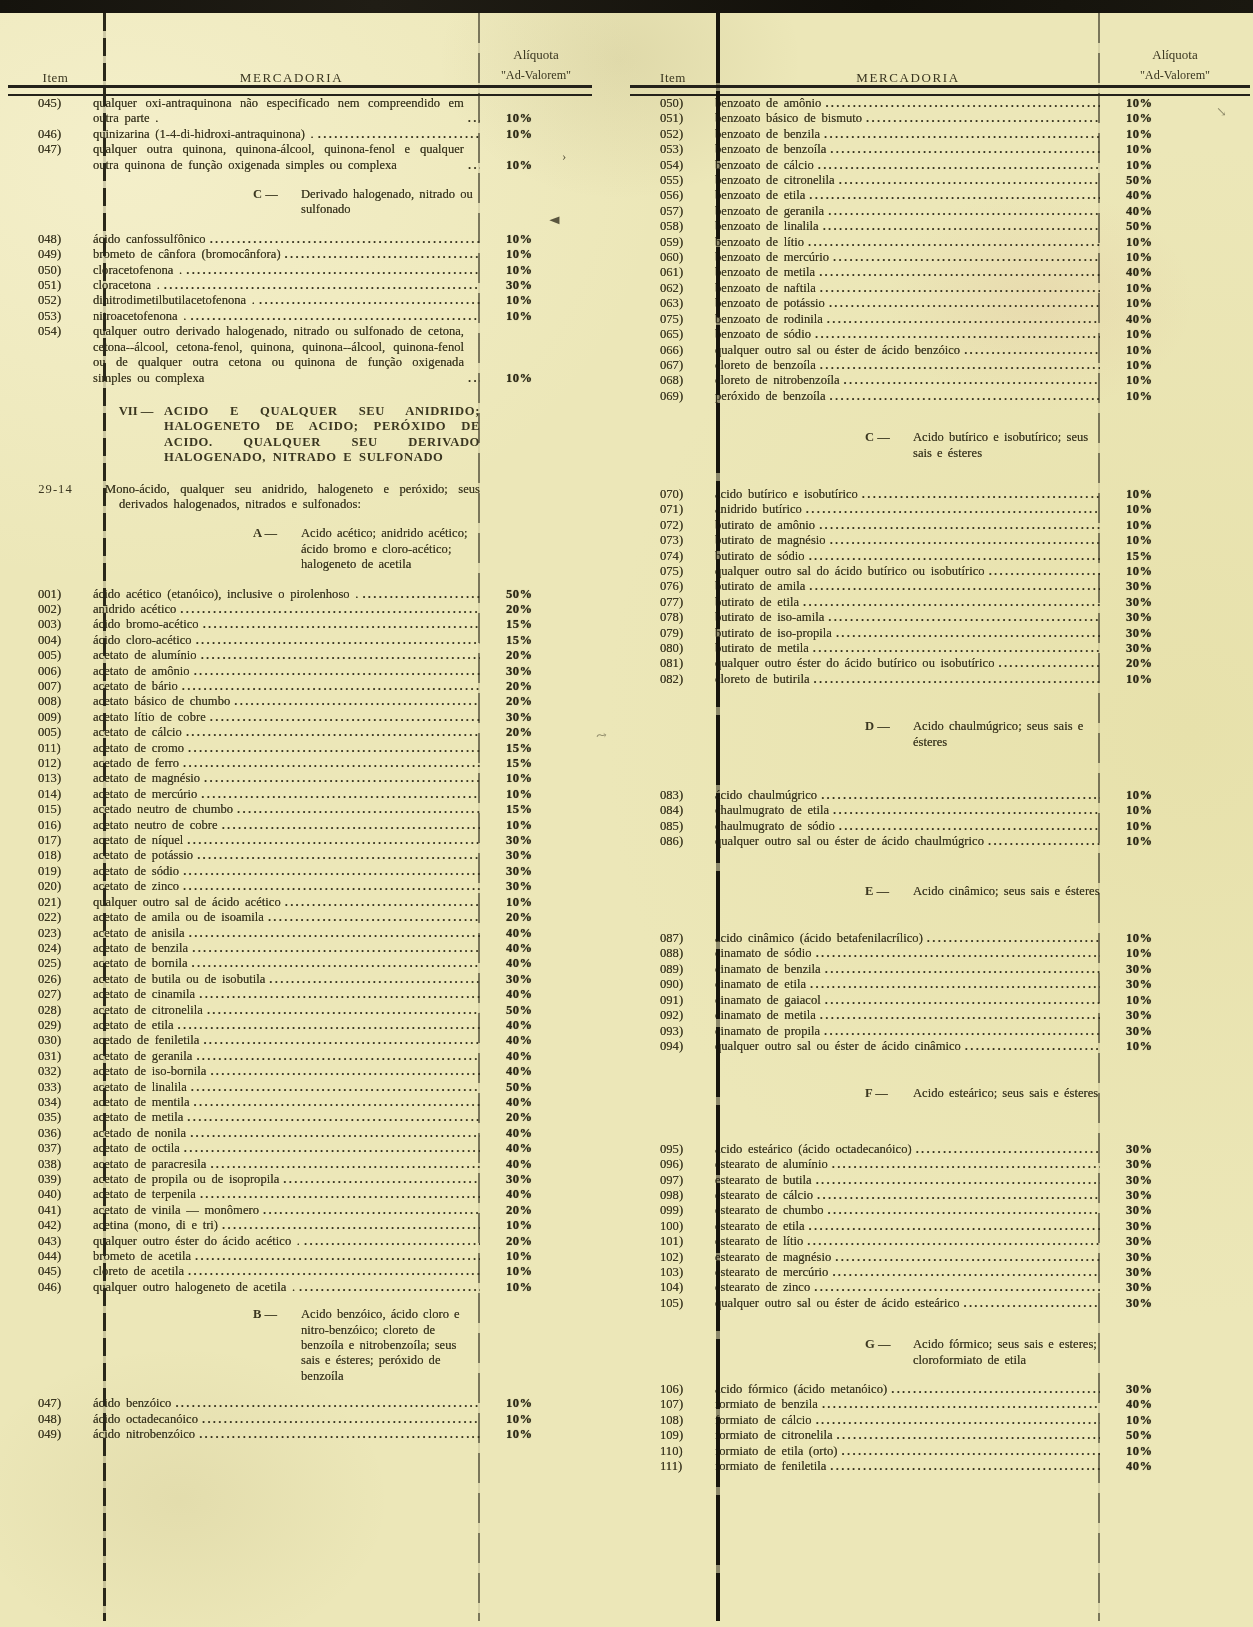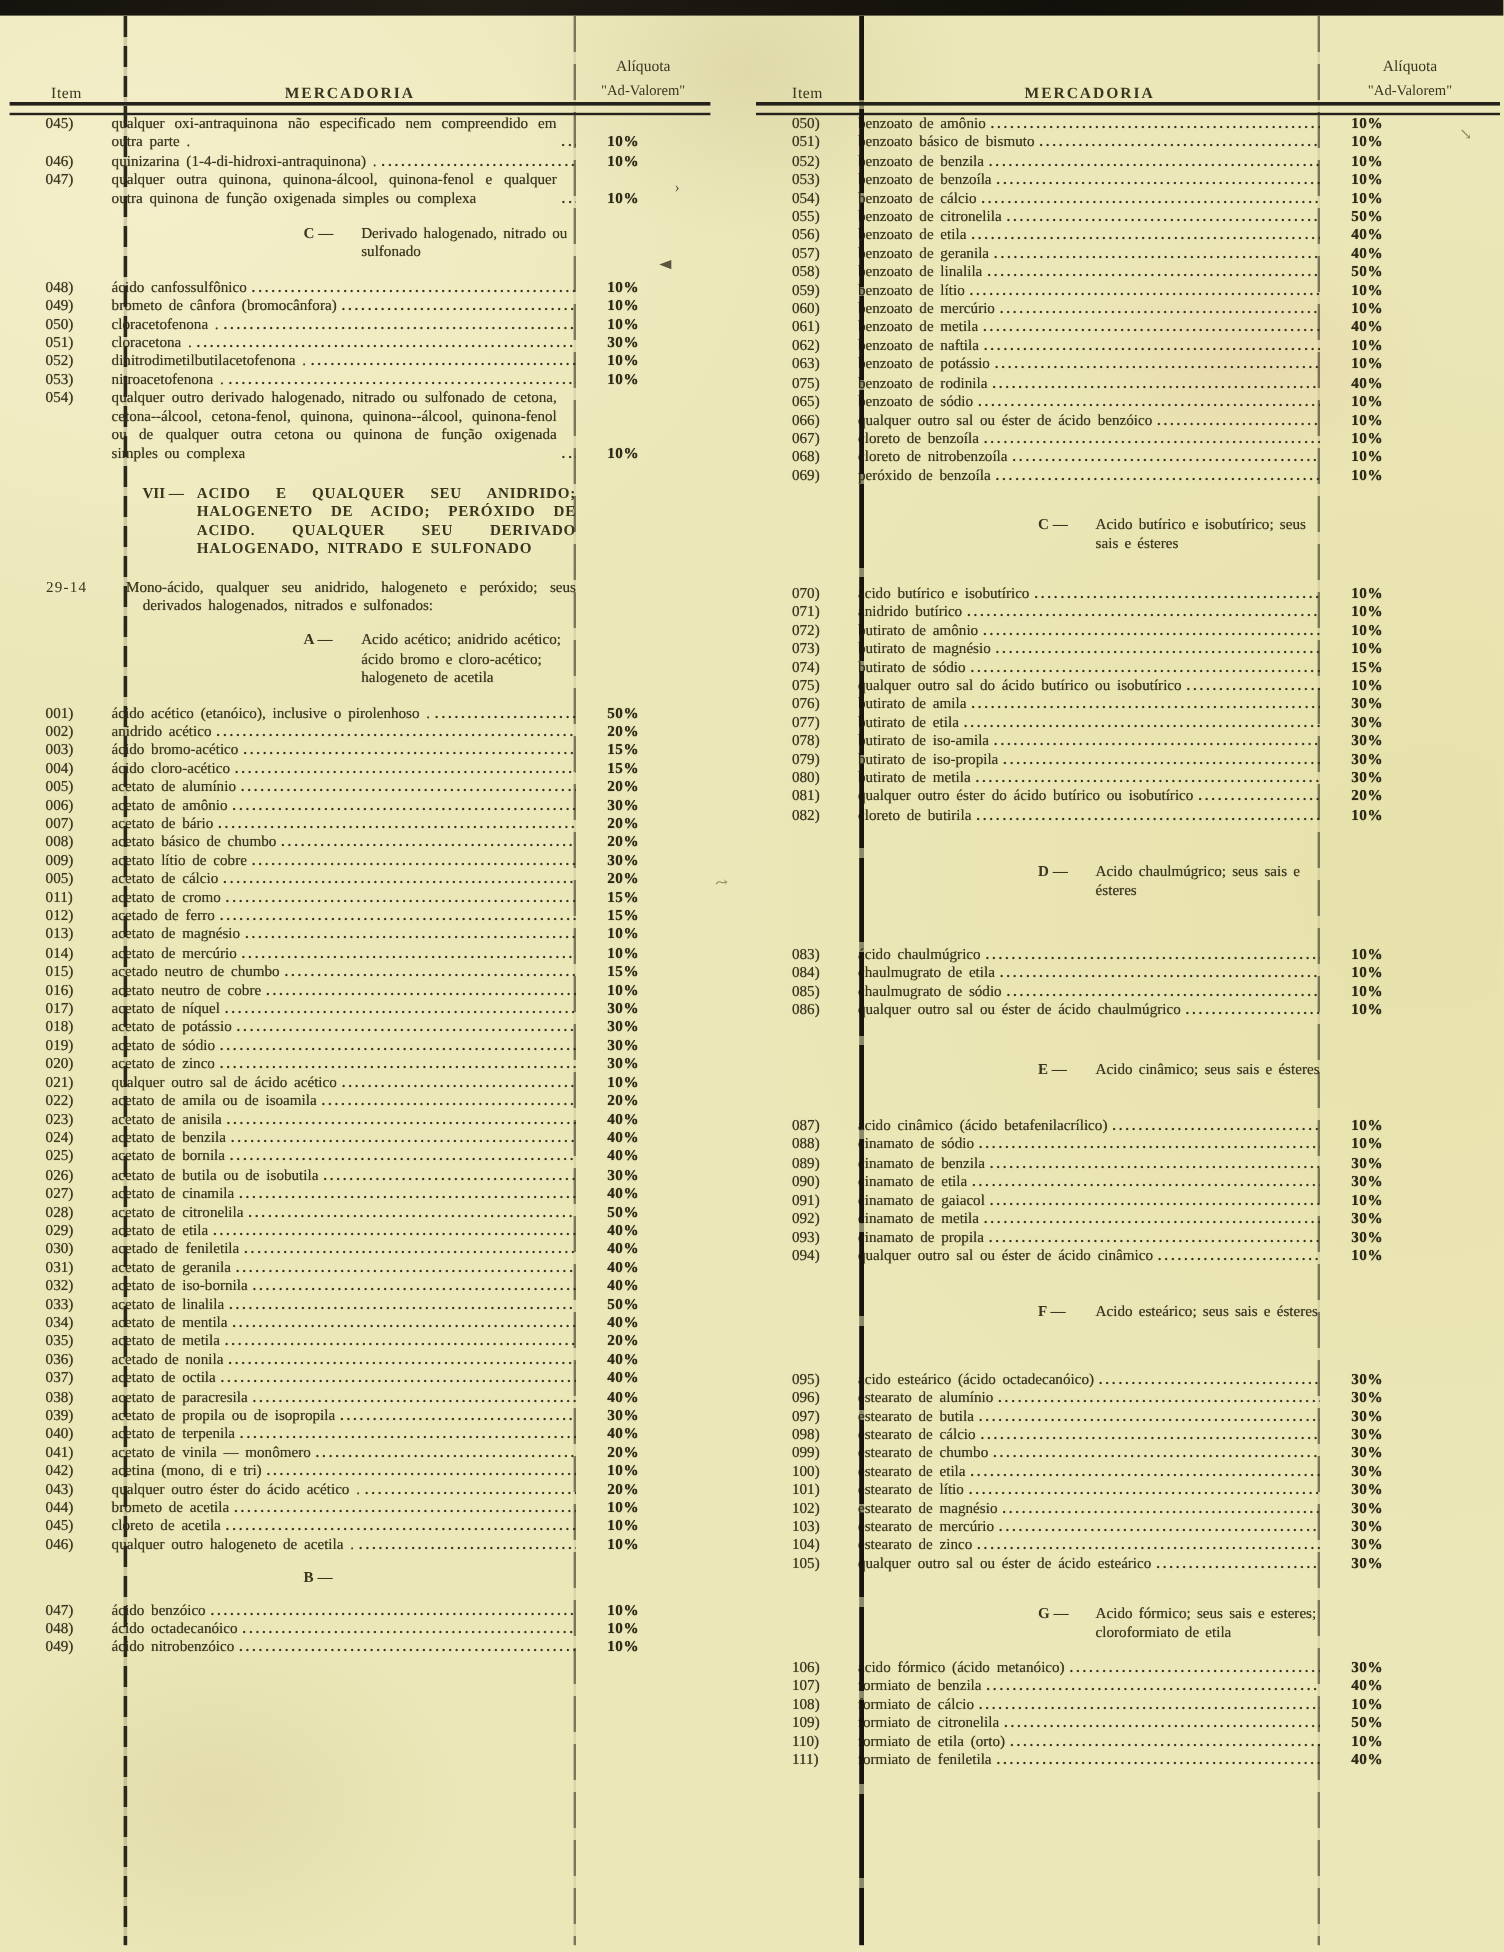--- a/index.html
+++ b/index.html
@@ -21,21 +21,21 @@
   .panel.right{left:630px;width:620px;--aliq:150px;--secpad:235px;}
   
   .vr{position:absolute;top:0;bottom:6px;}
   .vr.item-merc{left:95px;width:2.5px;background:repeating-linear-gradient(180deg,#2a281a 0 18px,rgba(42,40,26,0.18) 18px 25px);}
   .panel.right .vr.item-merc{left:86px;width:3.5px;background:repeating-linear-gradient(180deg,#17150d 0 70px,rgba(23,21,13,0.45) 70px 78px);}
   .vr.merc-aliq{right:var(--aliq);width:1.6px;background:repeating-linear-gradient(180deg,rgba(46,43,28,0.60) 0 30px,rgba(46,43,28,0.10) 30px 40px);}
   
   .phead{display:flex;height:72px;align-items:flex-end;font-size:13px;}
   .ph-item{flex:0 0 95px;text-align:center;letter-spacing:0.5px;}
   .panel.right .ph-item{flex-basis:86px;}
-  .ph-merc{flex:1;text-align:center;font-weight:700;letter-spacing:1.6px;}
+  .ph-merc{flex:1;text-align:center;font-weight:400;letter-spacing:1.6px;}
   .ph-aliq{flex:0 0 var(--aliq);text-align:center;line-height:20px;}
   .ph-aliq .l2{font-size:12.2px;}
   .dbl{height:6px;border-top:3px solid #24221a;border-bottom:2px solid #24221a;}
   .content{}
   
   .row{display:flex;}
   .merc{flex:1;min-width:0;display:flex;align-items:flex-start;padding-left:30px;box-sizing:border-box;}
   .num{flex:0 0 55px;text-shadow:0 0 .6px rgba(55,50,28,.75);}
   .txt{flex:0 1 auto;min-width:0;text-align:justify;text-shadow:0 0 .6px rgba(55,50,28,.7);word-spacing:2.5px;}
   .dots{flex:1 1 14px;min-width:12px;overflow:hidden;white-space:nowrap;align-self:flex-end;letter-spacing:2.3px;padding-left:4px;font-weight:700;color:#35311d;}
@@ -544,20 +544,21 @@
         <div class="merc">
           <span class="num">046)</span>
           <span class="txt">qualquer outro halogeneto de acetila .</span>
           <span class="dots">..........................................................................................</span>
         </div>
         <span class="pct">10%</span>
       </div>
       <div class="gap" style="height: 12px;"></div>
       <div class="sec">
         <span class="sletter">B —</span>
+        <span class="stext">Acido benzóico, ácido cloro e nitro-benzóico; cloreto de benzoíla e nitrobenzoíla; seus sais e ésteres; peróxido de benzoíla</span>
       </div>
       <div class="gap" style="height: 12px;"></div>
       <div class="row">
         <div class="merc">
           <span class="num">047)</span>
           <span class="txt">ácido benzóico</span>
           <span class="dots">..........................................................................................</span>
         </div>
         <span class="pct">10%</span>
       </div>

